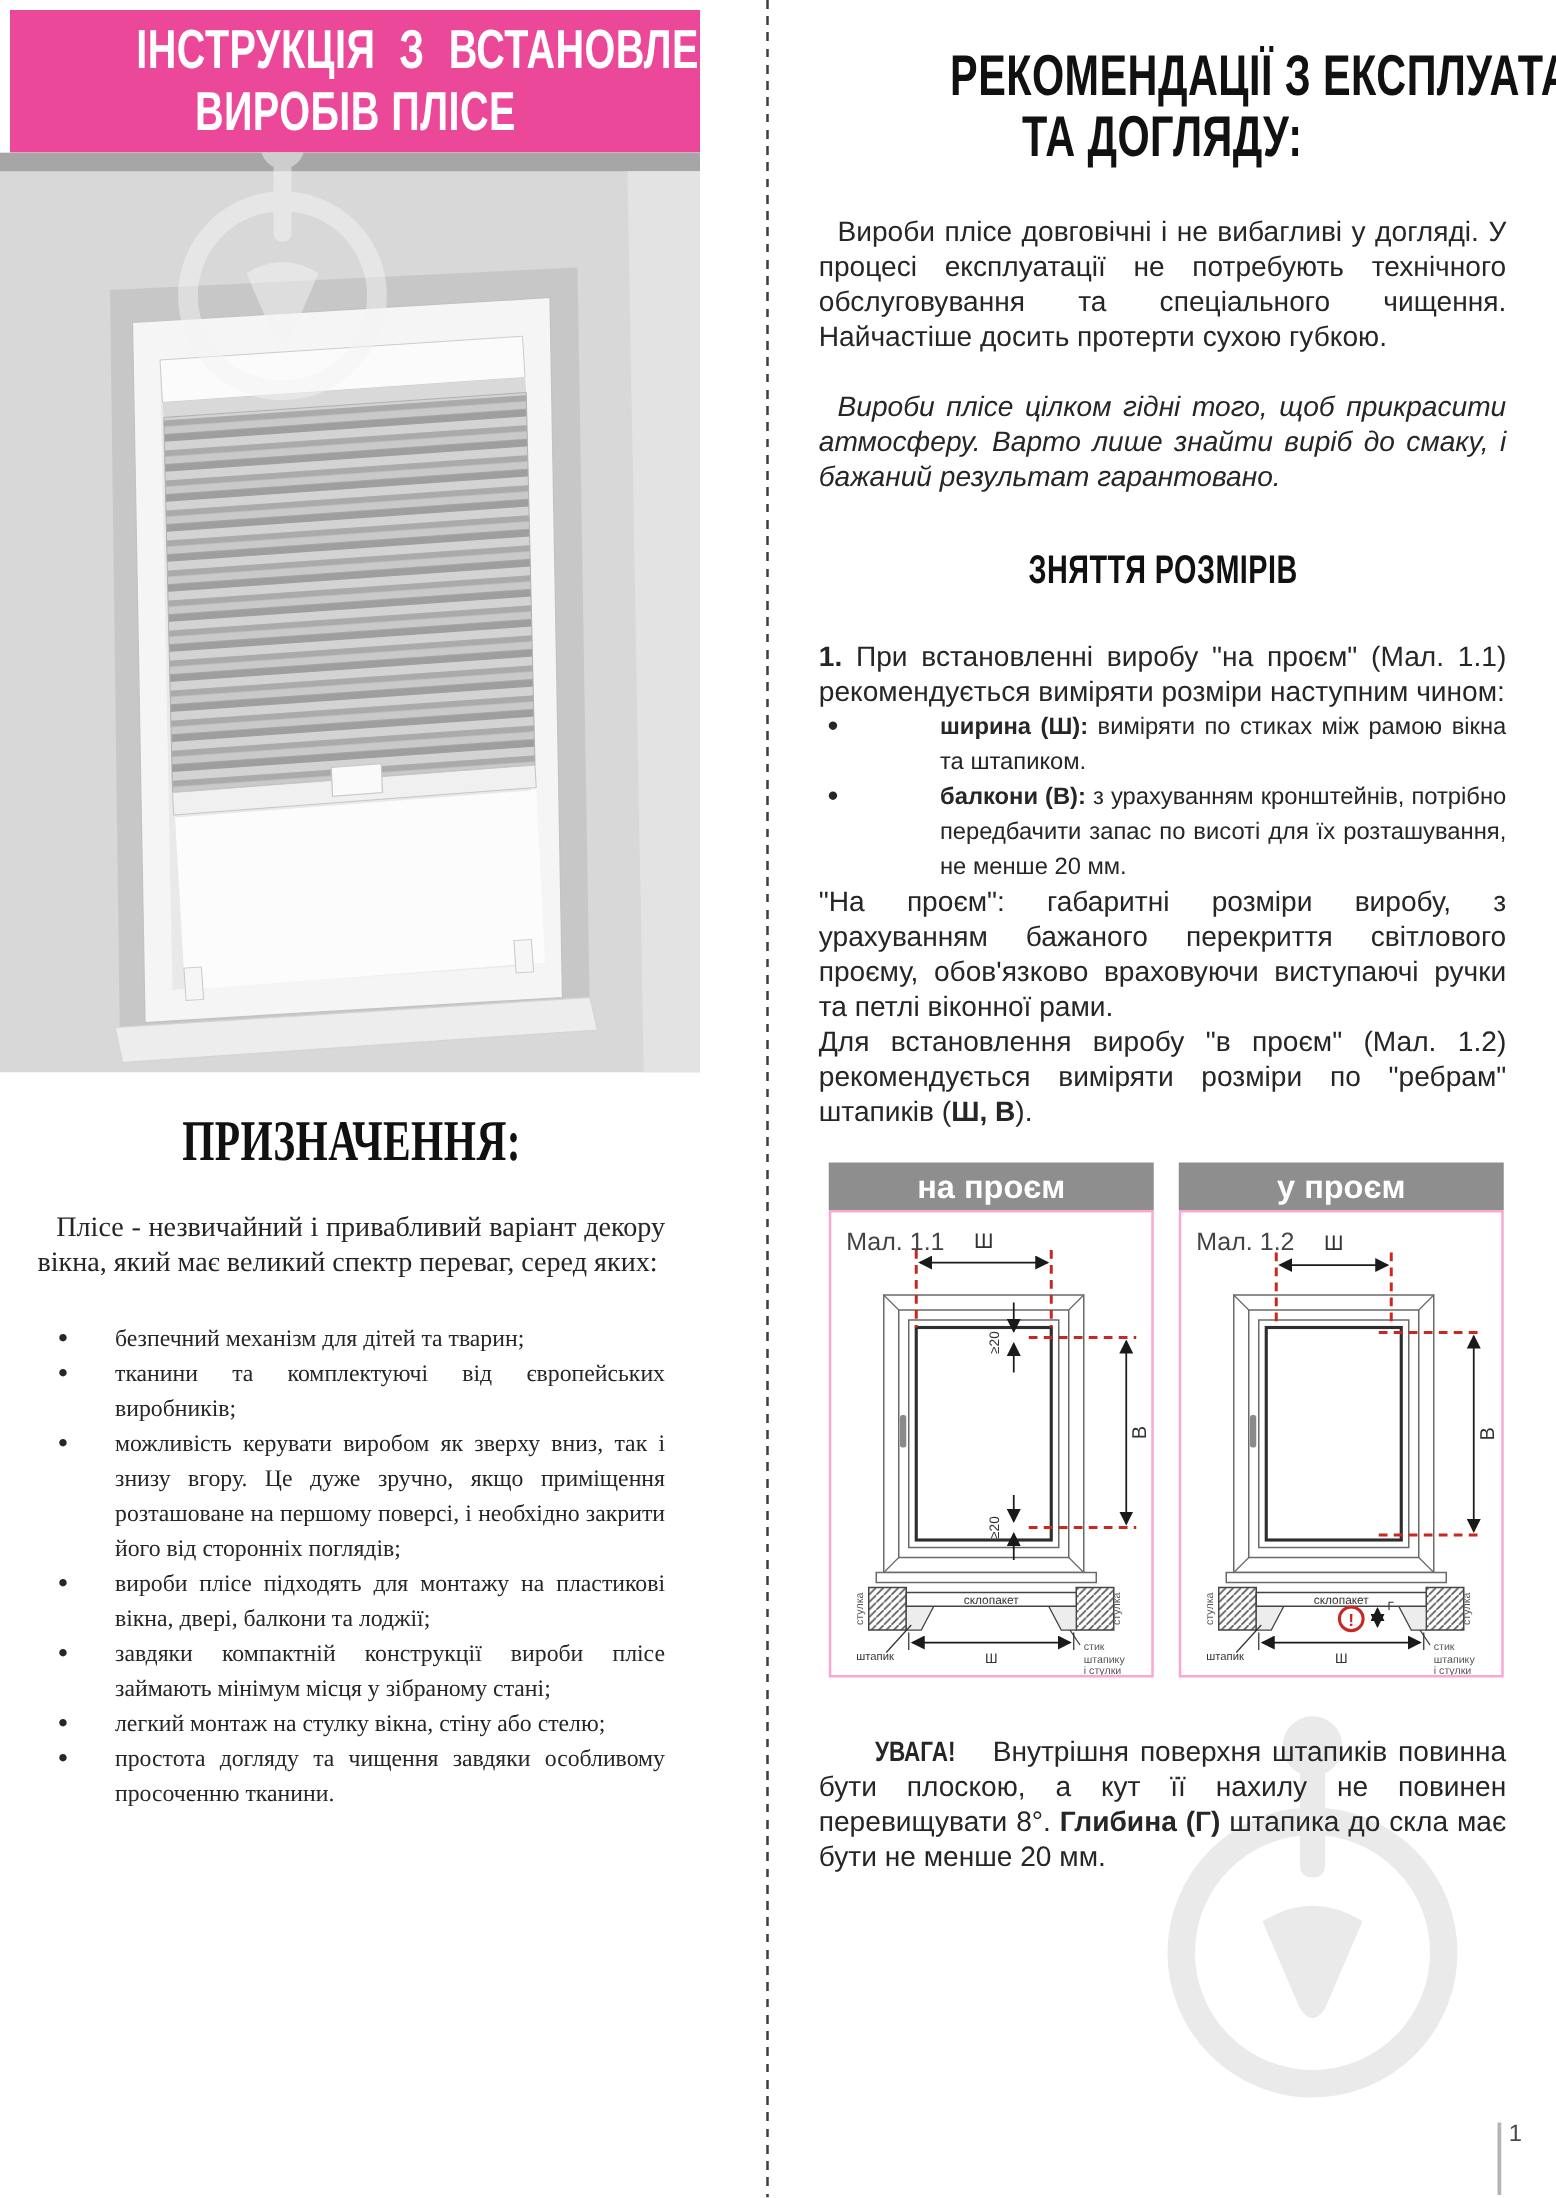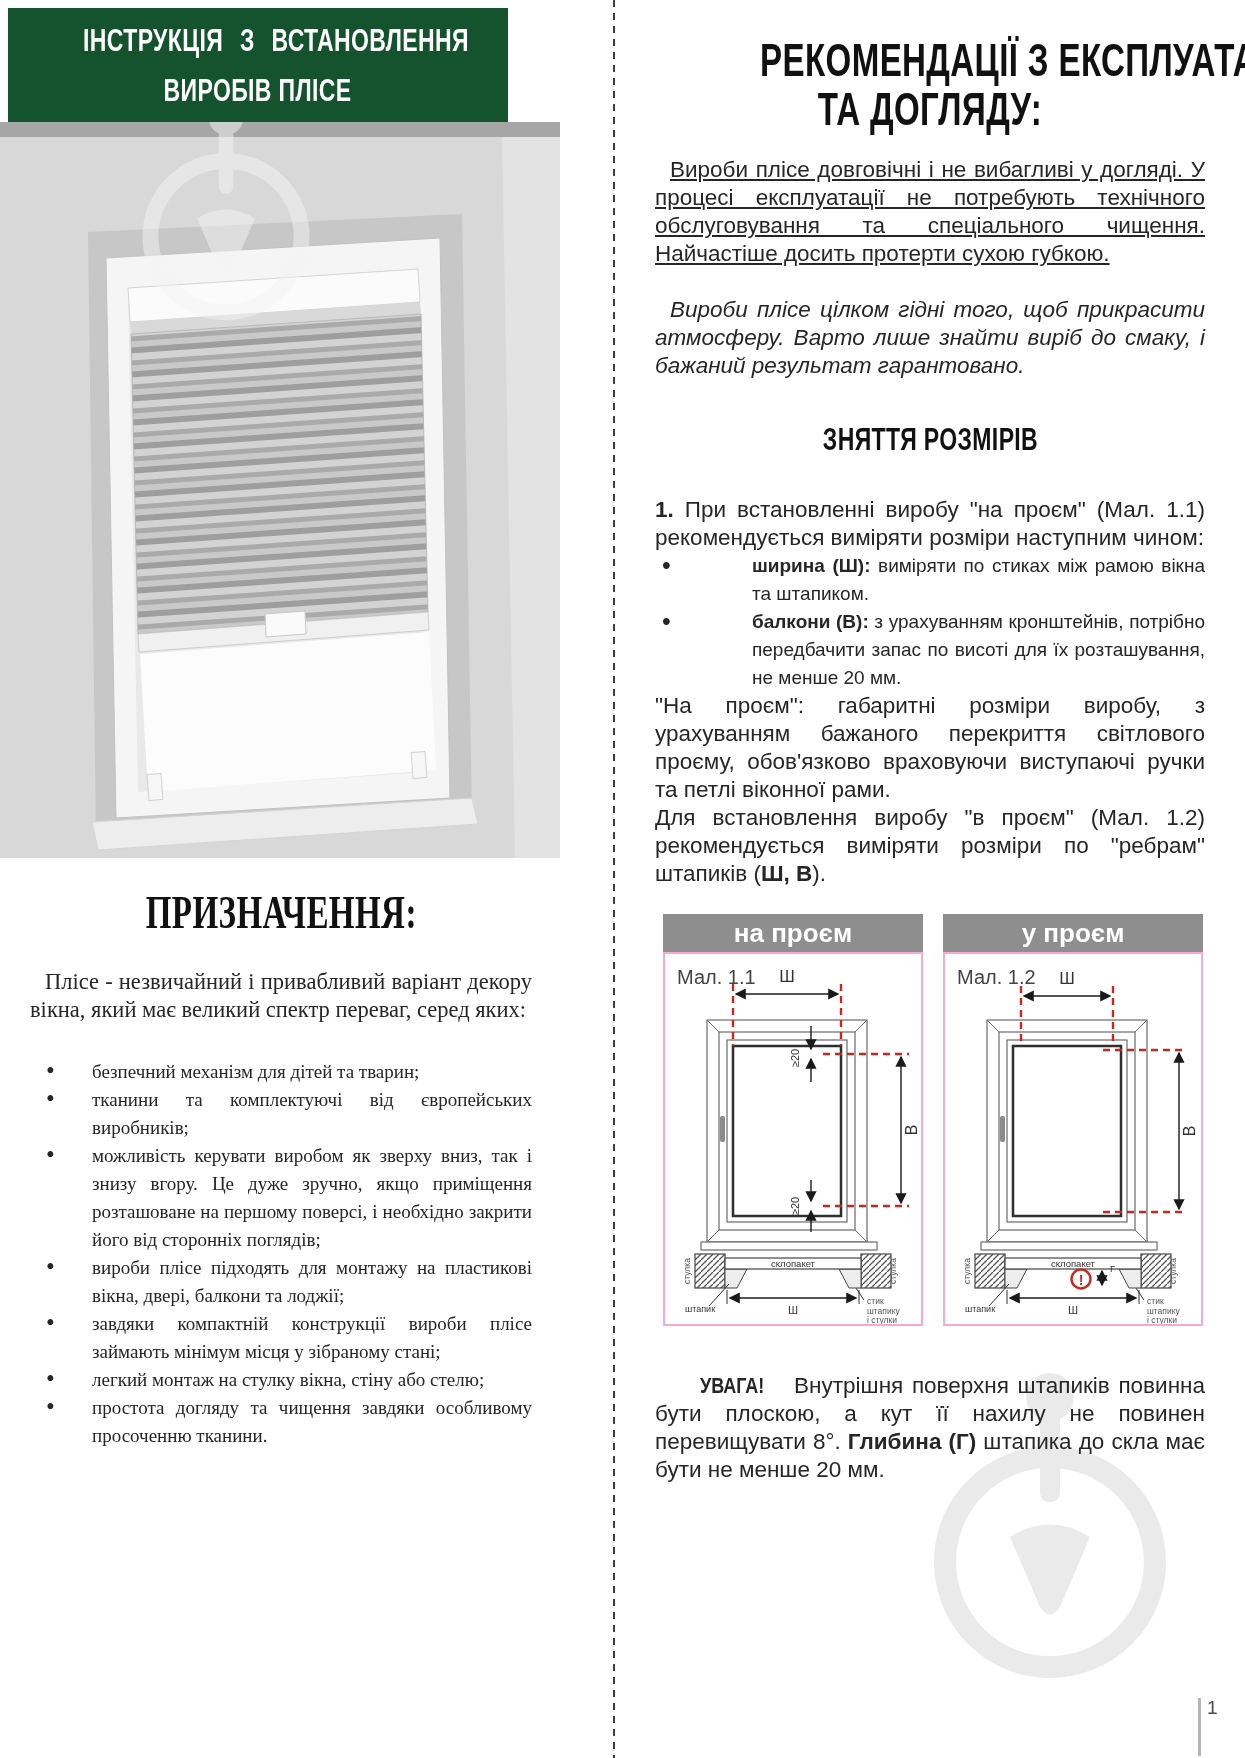--- a/index.html
+++ b/index.html
@@ -17,34 +17,34 @@
   .b{font-weight:bold;}
   
   .h-cond{font-weight:bold;color:#111;text-align:center;margin:0;}
   .cond{display:inline-block;transform:scaleX(.72);transform-origin:50% 50%;white-space:nowrap;letter-spacing:.5px;}
   .cond-sm{display:inline-block;transform:scaleX(.8);transform-origin:0 50%;white-space:nowrap;}
   
   .divider{position:absolute;left:613px;top:0;width:2px;height:1758px;
     background:repeating-linear-gradient(to bottom,#3d3d3d 0 7px,transparent 7px 13px);z-index:3;}
   
   .col-left{position:absolute;left:0;top:0;width:560px;z-index:2;}
-  .lheader{position:absolute;left:8px;top:8px;width:500px;height:114px;background:#14532d;color:#fff;
+  .lheader{position:absolute;left:8px;top:8px;width:552px;height:114px;background:#ec4899;color:#fff;
     display:flex;flex-direction:column;justify-content:center;text-align:center;font-weight:bold;
-    font-size:32px;line-height:50px;}
+    font-size:44px;line-height:50px;}
   .lh1 .cond{word-spacing:14px;}
   .photo{position:absolute;left:0;top:122px;width:560px;height:736px;}
   .purpose{position:absolute;left:30px;top:888px;width:502px;font-family:Liberation Serif, serif;}
   .h-purpose{font-size:46px;line-height:50px;}
   .blist{list-style:none;margin:34px 0 0;padding:0;}
   .blist li{position:relative;padding-left:62px;font-size:19px;line-height:28px;text-align:justify;margin:0;}
   .blist li::before{content:"\2022";position:absolute;left:16px;top:-1px;font-size:25px;color:#262626;}
   
   .col-right{position:absolute;left:655px;top:0;width:550px;z-index:2;}
   .h-care{font-size:46px;line-height:49px;margin-top:36px;}
-  .p1{margin-top:22px;text-decoration:underline;}
+  .p1{margin-top:38px;}
   .p3{margin-top:28px;}
   .h-measure{font-size:32px;line-height:50px;margin-top:34px;}
   .p-step{margin-top:32px;}
   .rlist{margin:0;}
   .rlist li{padding-left:97px;}
   .rlist li::before{left:7px;}
   
   .diagrams{display:flex;gap:20px;margin:26px 0 0 8px;}
   .diag{width:260px;margin:0;}
   .diag-h{height:38px;background:#8e8e8e;color:#fff;font-weight:bold;font-size:26px;

